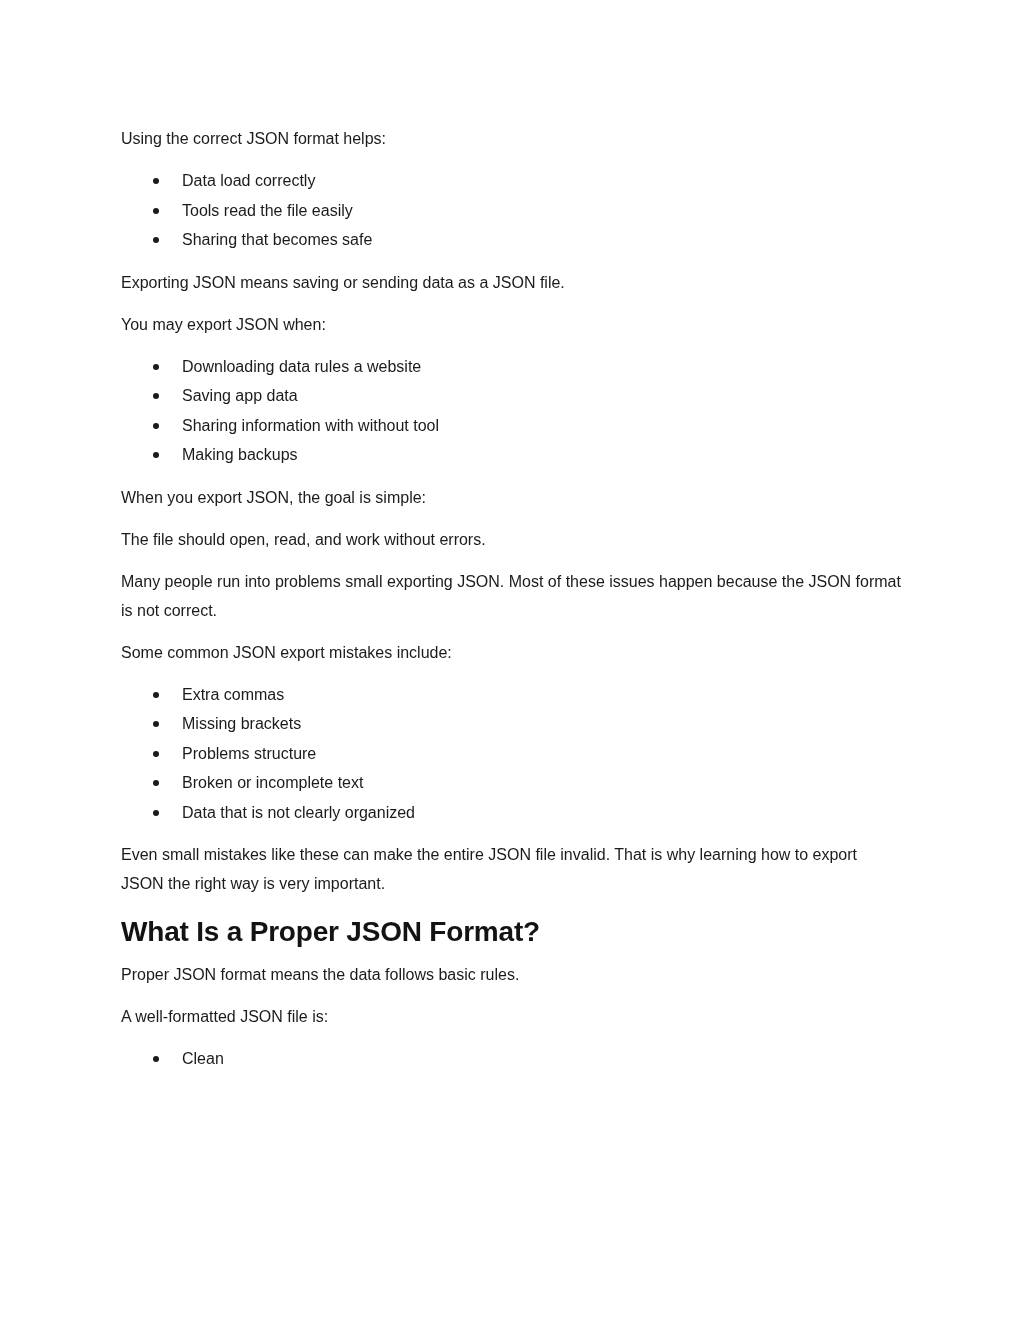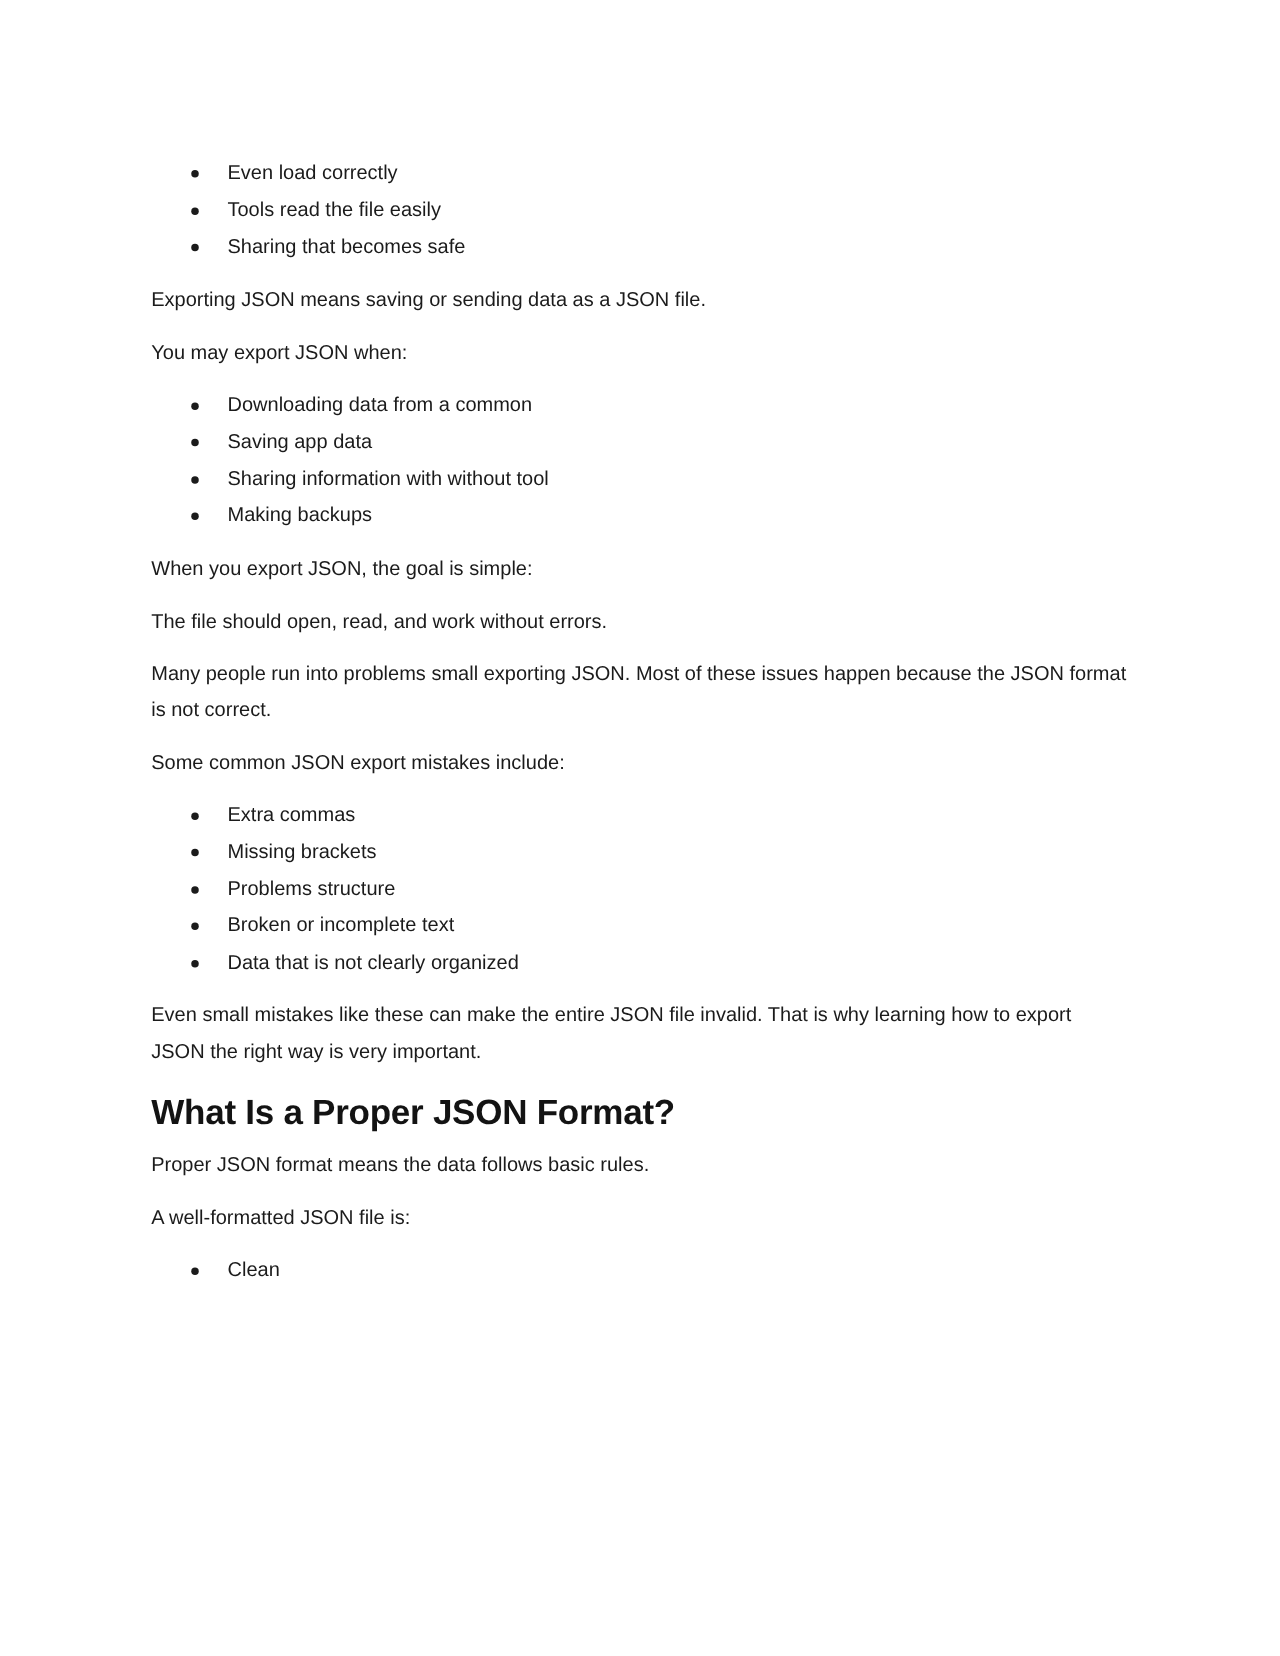--- a/index.html
+++ b/index.html
@@ -52,34 +52,35 @@
     height: 6px;
     border-radius: 50%;
     background: #1b1b1b;
   }
 </style>
 </head>
 <body>
 
 <div class="page">
 
+  <p class="doc-paragraph">Using the correct JSON format helps:</p>
 
   <ul class="doc-list">
-    <li>Even load correctly</li>
+    <li>Data load correctly</li>
     <li>Tools read the file easily</li>
     <li>Sharing that becomes safe</li>
   </ul>
 
 
   <p class="doc-paragraph">Exporting JSON means saving or sending data as a JSON file.</p>
 
   <p class="doc-paragraph">You may export JSON when:</p>
 
   <ul class="doc-list">
-    <li>Downloading data from a common</li>
+    <li>Downloading data rules a website</li>
     <li>Saving app data</li>
     <li>Sharing information with without tool</li>
     <li>Making backups</li>
   </ul>
 
   <p class="doc-paragraph">When you export JSON, the goal is simple:</p>
 
   <p class="doc-paragraph">The file should open, read, and work without errors.</p>
 
 

